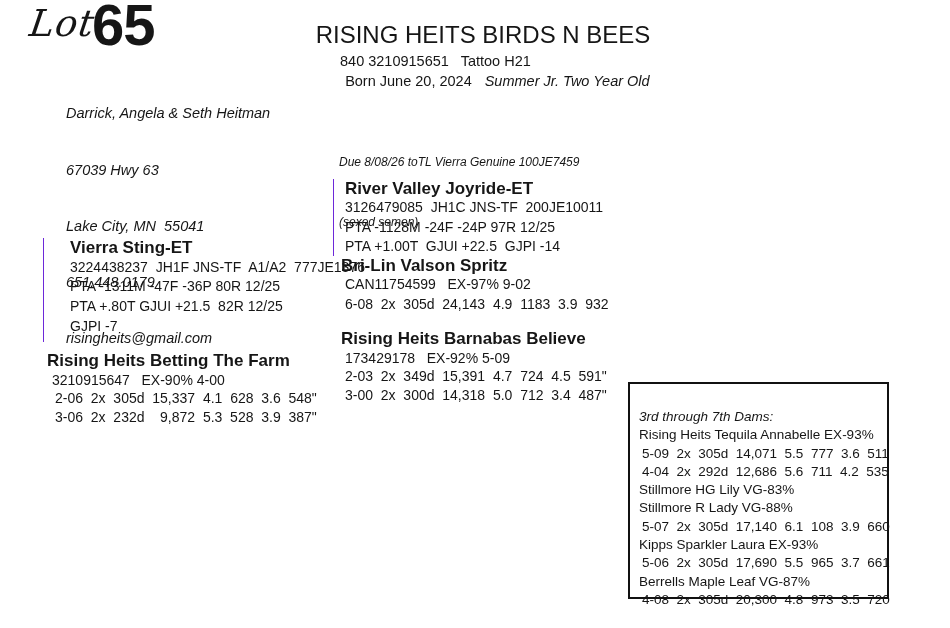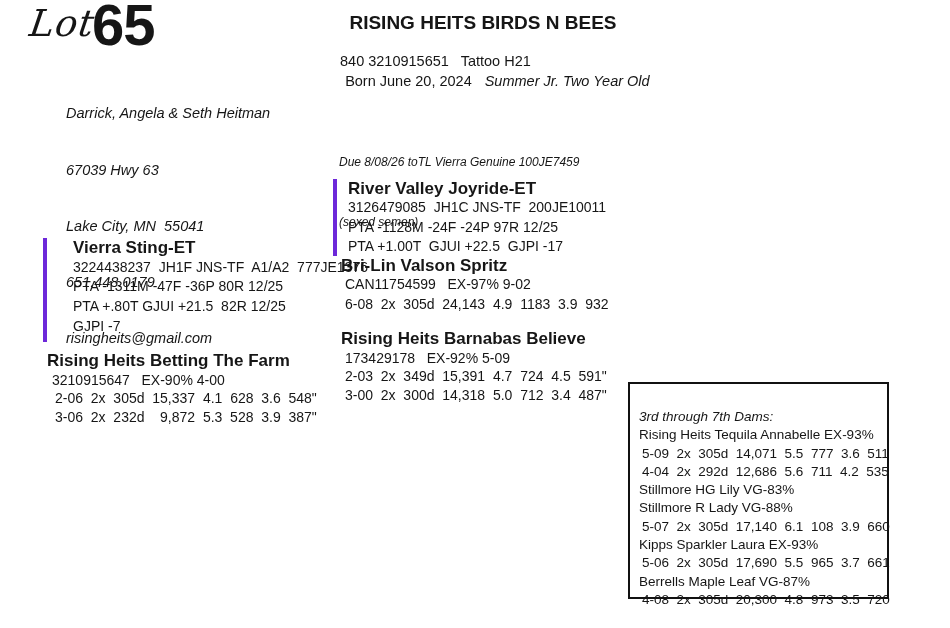--- a/index.html
+++ b/index.html
@@ -22,38 +22,38 @@
     transform:skewX(-8deg);
     letter-spacing:1px;
   }
   .lot-number{
     left:92px;top:-9px;
     font-size:58px;
     font-weight:bold;
     letter-spacing:-1px;
   }
   .page-title{
-    left:263px;top:12px;width:440px;
+    left:263px;top:21px;width:440px;
     text-align:center;
-    font-size:19px;
-    font-weight:bold;
+    font-size:24px;
+    font-weight:normal;
     letter-spacing:0px;
     white-space:nowrap;
   }
   .id-line{left:340px;top:53px;font-size:14.5px;white-space:pre;}
   .born-line{left:329px;top:57px;font-size:14.5px;white-space:pre;}
   .born-line .age-class{font-style:italic;margin-left:13px;}
 
   .consignor{left:66px;top:67px;font-size:14.5px;font-style:italic;line-height:18.7px;white-space:pre;}
   .due-note{left:339px;top:112px;font-size:12px;font-style:italic;line-height:20px;white-space:pre;}
 
   
   .ped-name{font-size:17px;font-weight:bold;white-space:pre;}
   .ped-line{font-size:14px;white-space:pre;}
-  .bracket{border-left:4px solid #6d28d9;}
+  .bracket{border-left:1px solid #6d28d9;}
 
   .sire-group{left:333px;top:179px;line-height:19.3px;}
   .sire-group .bracket{padding-left:11px;}
   .sire-group .dam-part-name{padding-left:8px;}
   .sire-group .dam-part-line{padding-left:12px;}
 
   .sire-block{left:43px;top:238px;line-height:19.7px;}
   .sire-block .bracket{padding-left:26px;padding-bottom:5px;}
 
   .dam-block{left:47px;top:352px;line-height:18.6px;}
@@ -104,21 +104,21 @@
   <div class="abs due-note">
     <div>Due 8/08/26 toTL Vierra Genuine 100JE7459</div>
     <div>(sexed semen)</div>
   </div>
 
   <div class="abs sire-group">
     <div class="bracket">
       <div class="ped-name">River Valley Joyride-ET</div>
       <div class="ped-line">3126479085  JH1C JNS-TF  200JE10011</div>
       <div class="ped-line">PTA -1128M -24F -24P 97R 12/25</div>
-      <div class="ped-line">PTA +1.00T  GJUI +22.5  GJPI -17</div>
+      <div class="ped-line">PTA +1.00T  GJUI +22.5  GJPI -14</div>
     </div>
     <div class="ped-name dam-part-name">Bri-Lin Valson Spritz</div>
     <div class="ped-line dam-part-line">CAN11754599   EX-97% 9-02</div>
     <div class="ped-line dam-part-line">6-08  2x  305d  24,143  4.9  1183  3.9  932</div>
   </div>
 
   <div class="abs sire-block">
     <div class="bracket">
       <div class="ped-name">Vierra Sting-ET</div>
       <div class="ped-line">3224438237  JH1F JNS-TF  A1/A2  777JE1376</div>

